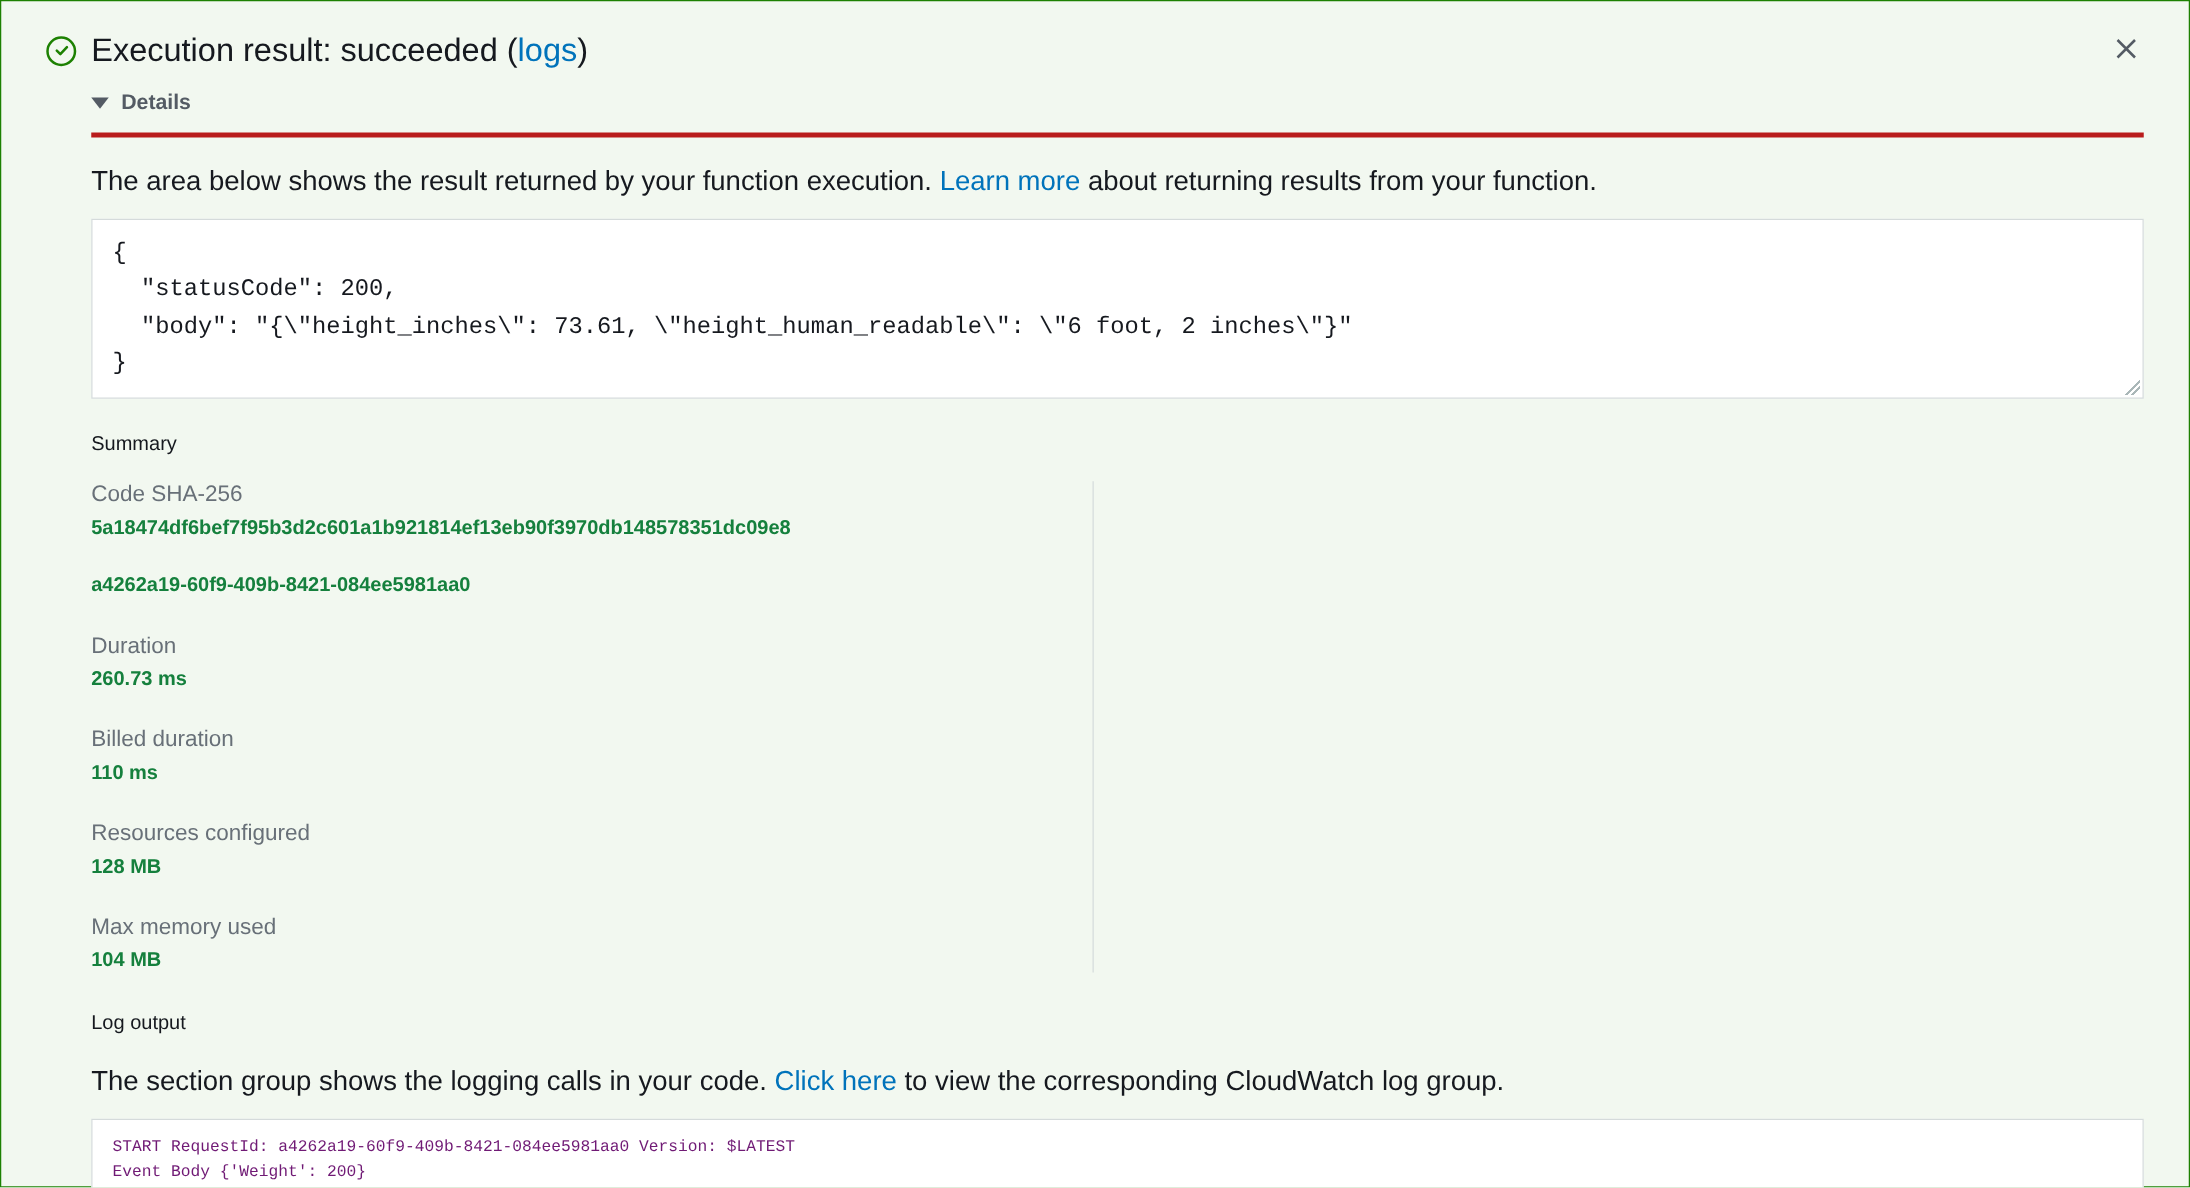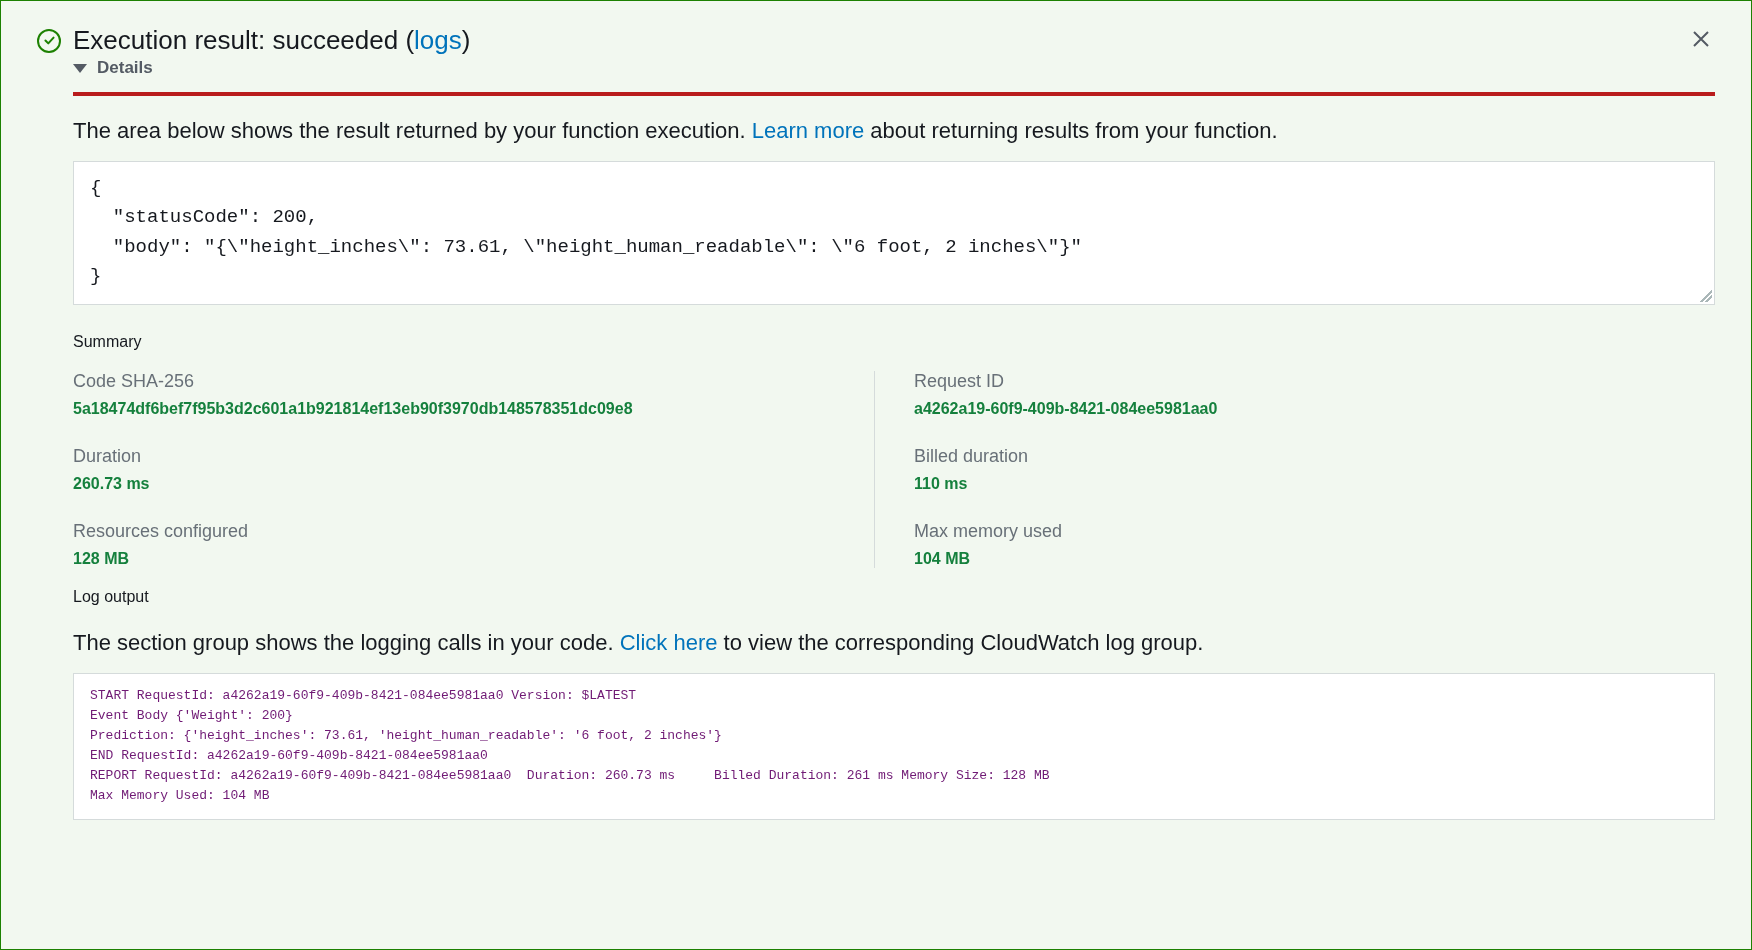--- a/index.html
+++ b/index.html
@@ -19,21 +19,21 @@
       background: #f2f8f0;
       width: 100%;
       height: 100%;
       padding: 24px 36px;
       position: relative;
     }
     .header-row {
       display: flex;
       align-items: center;
       gap: 12px;
-      margin-bottom: 2px;
+      margin-bottom: 16px;
     }
     .success-icon {
       width: 24px;
       height: 24px;
       border: 2.5px solid #1d8102;
       border-radius: 50%;
       display: flex;
       align-items: center;
       justify-content: center;
       flex-shrink: 0;
@@ -124,24 +124,24 @@
       background: linear-gradient(135deg, transparent 50%, #aab7b8 50%, #aab7b8 60%, transparent 60%, transparent 70%, #aab7b8 70%, #aab7b8 80%, transparent 80%);
     }
     .section-heading {
       font-size: 16px;
       font-weight: 400;
       color: #16191f;
       margin-bottom: 20px;
     }
     .summary-grid {
       display: grid;
-      grid-template-columns: 1fr 1fr;
+      grid-template-columns: 1fr;
       column-gap: 40px;
       row-gap: 28px;
-      margin-bottom: 20px;
+      margin-bottom: 32px;
       position: relative;
     }
     .summary-grid::before {
       content: '';
       position: absolute;
       left: 50%;
       top: 0;
       bottom: 0;
       width: 1px;
       background: #d5dbdb;
@@ -207,21 +207,20 @@
 }</div>
 
     <h2 class="section-heading">Summary</h2>
 
     <div class="summary-grid">
       <div class="summary-item">
         <div class="label">Code SHA-256</div>
         <div class="value">5a18474df6bef7f95b3d2c601a1b921814ef13eb90f3970db148578351dc09e8</div>
       </div>
       <div class="summary-item">
-        <div class="label">Request ID</div>
         <div class="value">a4262a19-60f9-409b-8421-084ee5981aa0</div>
       </div>
       <div class="summary-item">
         <div class="label">Duration</div>
         <div class="value">260.73 ms</div>
       </div>
       <div class="summary-item">
         <div class="label">Billed duration</div>
         <div class="value">110 ms</div>
       </div>

